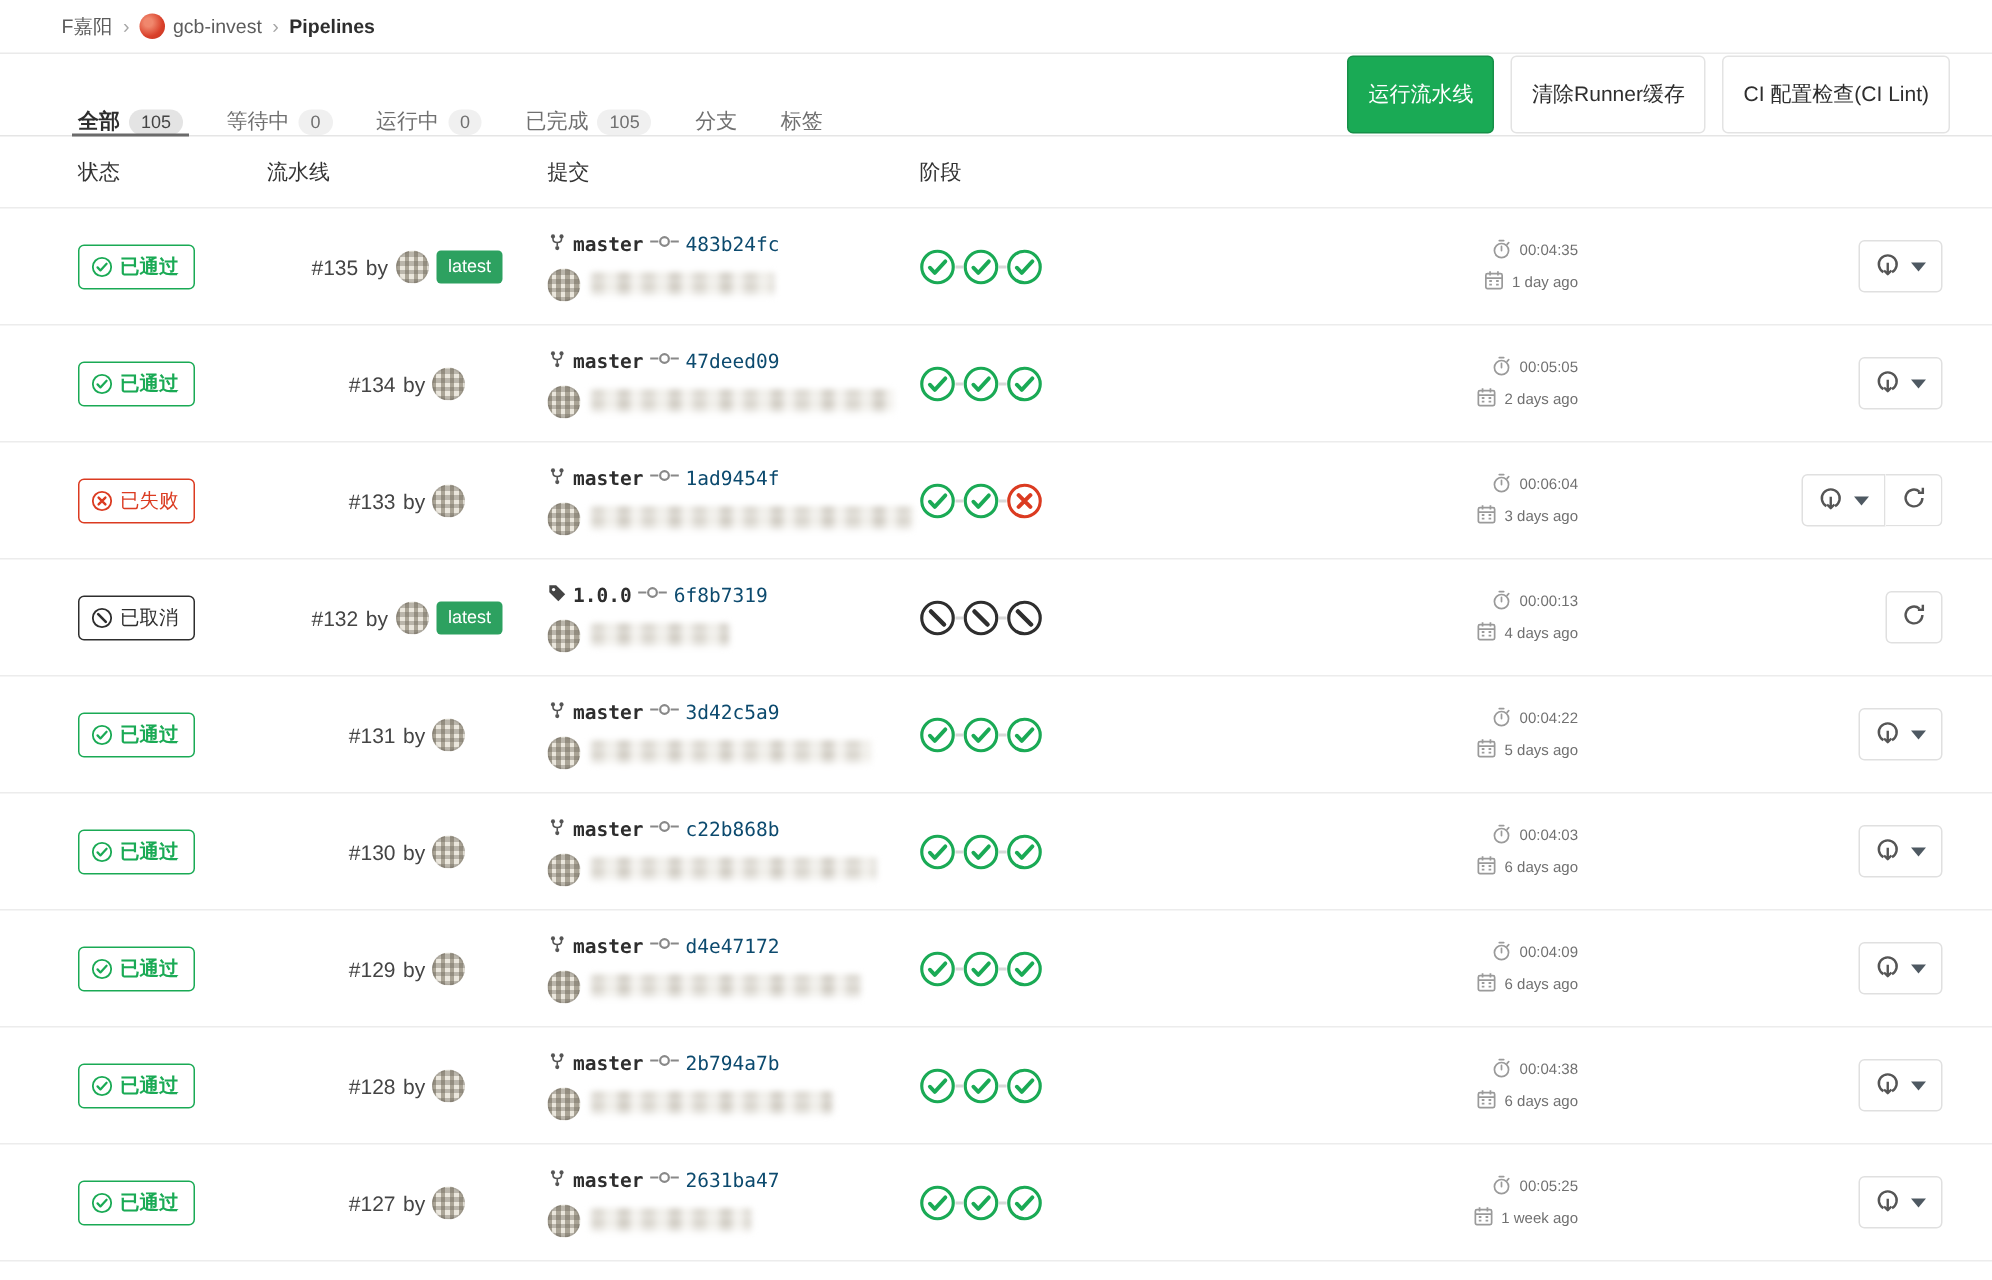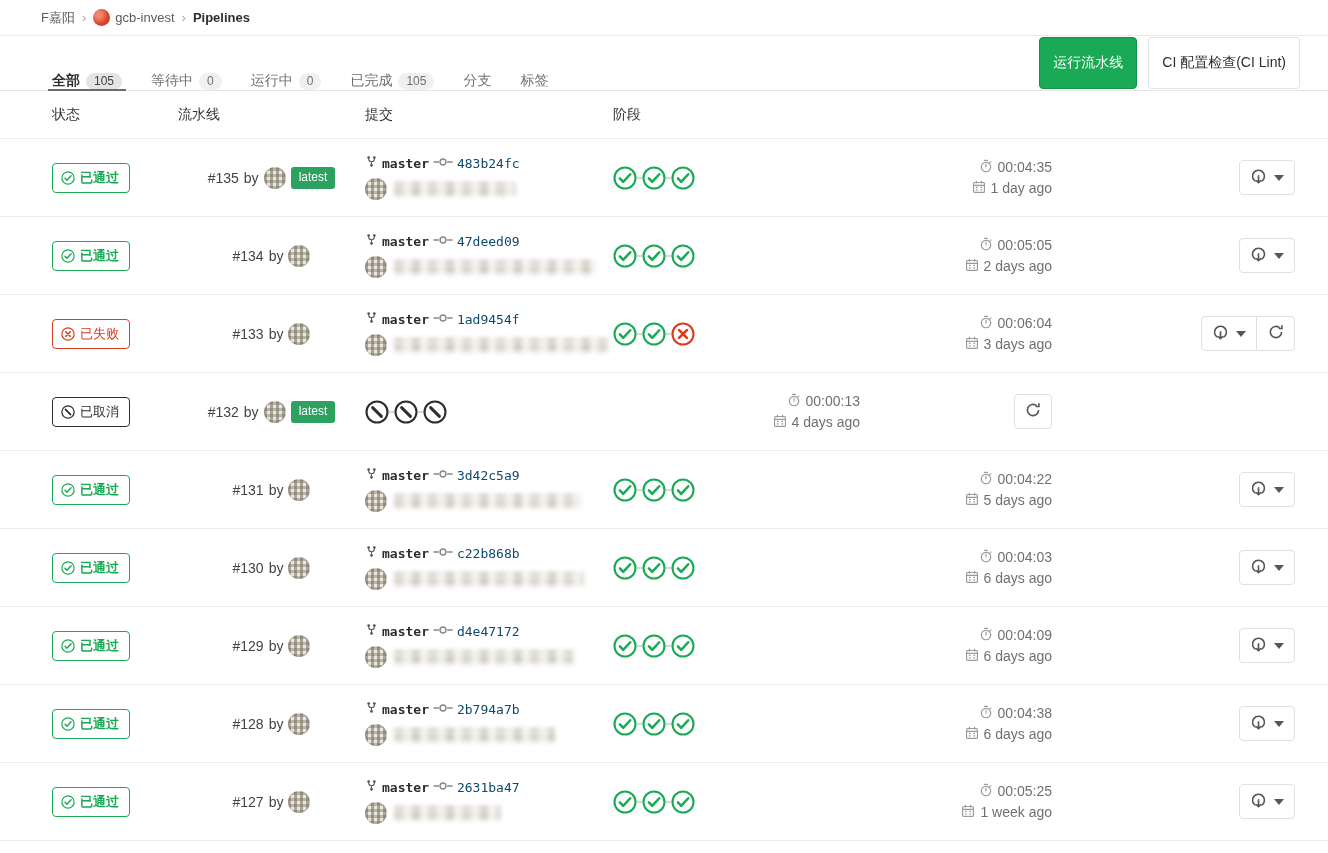--- a/index.html
+++ b/index.html
@@ -74,21 +74,21 @@
   
   .c-stages { display:flex; align-items:center; }
   .stage { width:24px; height:24px; display:block; cursor:pointer; }
   .stage-connector { width:5px; height:2px; background:#d8d8d8; }
   .stage.passed { color:#1aaa55; }
   .stage.failed { color:#db3b21; }
   .stage.canceled { color:#2e2e2e; }
 
   
   .c-time { justify-self:end; display:flex; flex-direction:column; gap:4px;
-    font-size:14px; color:#707070; align-items:flex-end; }
+    font-size:10px; color:#707070; align-items:flex-end; }
   .t-line { display:flex; align-items:center; gap:5px; }
   .t-line svg { color:#9a9a9a; }
 
   
   .c-actions { justify-self:end; }
   .btn-group { display:inline-flex; }
   .icon-btn { height:35px; min-width:38px; background:#fff; border:1px solid #e0e0e0;
     border-radius:4px; display:inline-flex; align-items:center; justify-content:center;
     gap:7px; padding:0 10px; cursor:pointer; color:#555; }
   .btn-group .icon-btn:first-child:not(:only-child) { border-radius:4px 0 0 4px; }
@@ -130,20 +130,21 @@
       </div>
       <div class="tab">
         <span>分支</span>
       </div>
       <div class="tab">
         <span>标签</span>
       </div>
     </div>
   <div class="tab-actions">
     <button class="btn btn-green">运行流水线</button>
+    <button class="btn">清除Runner缓存</button>
     <button class="btn">CI 配置检查(CI Lint)</button>
   </div>
 </div>
 
 <div class="grid-cols thead">
   <div>状态</div>
   <div>流水线</div>
   <div>提交</div>
   <div>阶段</div>
   <div></div>
@@ -422,20 +423,38 @@
       </span>
     </div>
     <div class="c-pipeline">
       <div class="pl-line1">
         <a class="pl-id">#132</a>
         <span class="pl-by">by</span>
         <span class="avatar"></span>
       </div>
       <span class="latest-badge">latest</span>
     </div>
+    <div class="c-commit">
+      <div class="cm-line1">
+        <span class="ref-icon"><svg width="13" height="13" viewBox="0 0 16 16">
+              <path d="M1.5 1.5h5.6l7.4 7.4-5.6 5.6-7.4-7.4z" fill="#444"></path>
+              <circle cx="5" cy="5" r="1.4" fill="#fff"></circle>
+            </svg></span>
+        <a class="ref-name">1.0.0</a>
+        <span class="commit-icon"><svg width="20" height="12" viewBox="0 0 22 12">
+              <circle cx="11" cy="6" r="3.2" fill="none" stroke="#888" stroke-width="1.6"></circle>
+              <path d="M0.5 6h6M15.5 6h6" stroke="#888" stroke-width="1.6"></path>
+            </svg></span>
+        <a class="commit-sha">6f8b7319</a>
+      </div>
+      <div class="cm-line2">
+        <span class="avatar"></span>
+        <span class="msg-blur" style="width: 92px;"></span>
+      </div>
+    </div>
     <div class="c-stages">
         <span class="stage canceled"><svg width="24" height="24" viewBox="0 0 16 16">
             <circle cx="8" cy="8" r="7" fill="none" stroke="currentColor" stroke-width="1.4"></circle>
             <path d="M5.1 5.1l5.8 5.8" fill="none" stroke="currentColor" stroke-width="2" stroke-linecap="round"></path>
           </svg></span>
         <span class="stage-connector"></span>
         <span class="stage canceled"><svg width="24" height="24" viewBox="0 0 16 16">
             <circle cx="8" cy="8" r="7" fill="none" stroke="currentColor" stroke-width="1.4"></circle>
             <path d="M5.1 5.1l5.8 5.8" fill="none" stroke="currentColor" stroke-width="2" stroke-linecap="round"></path>
           </svg></span>

